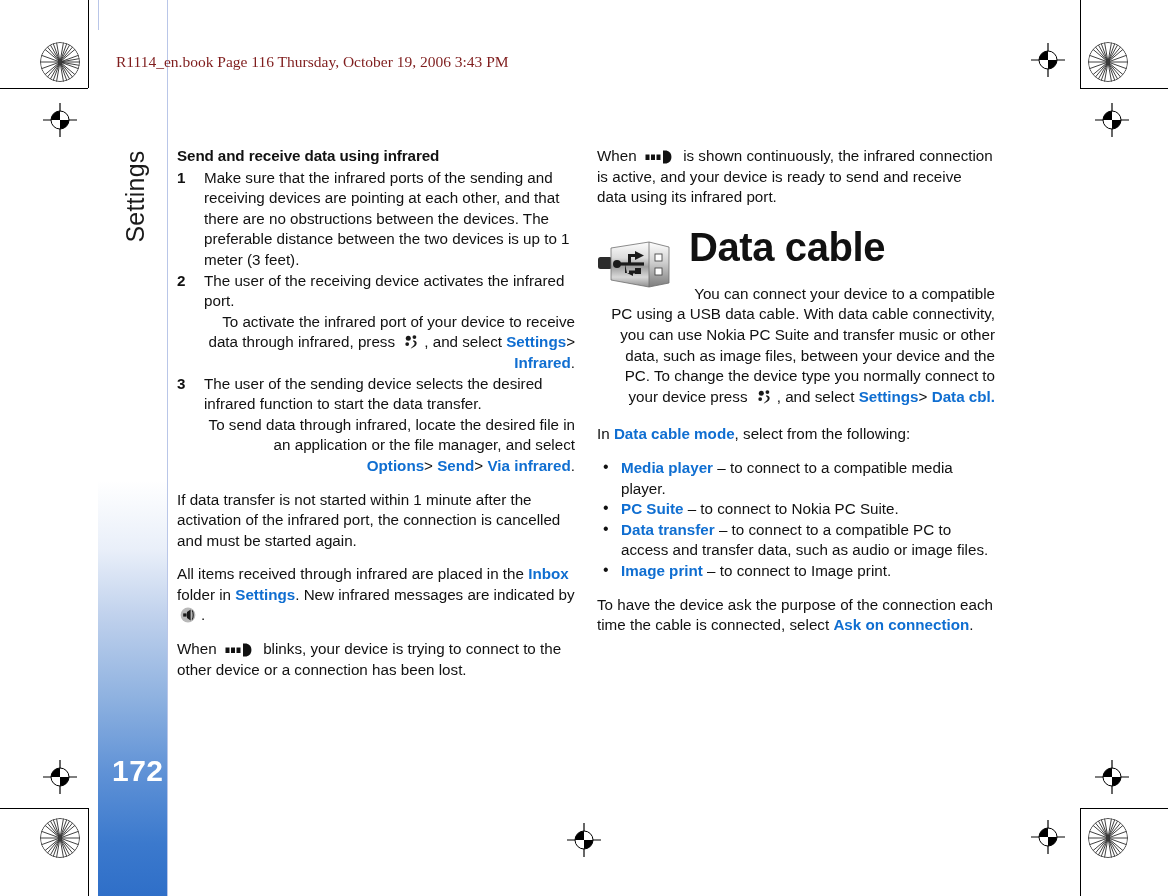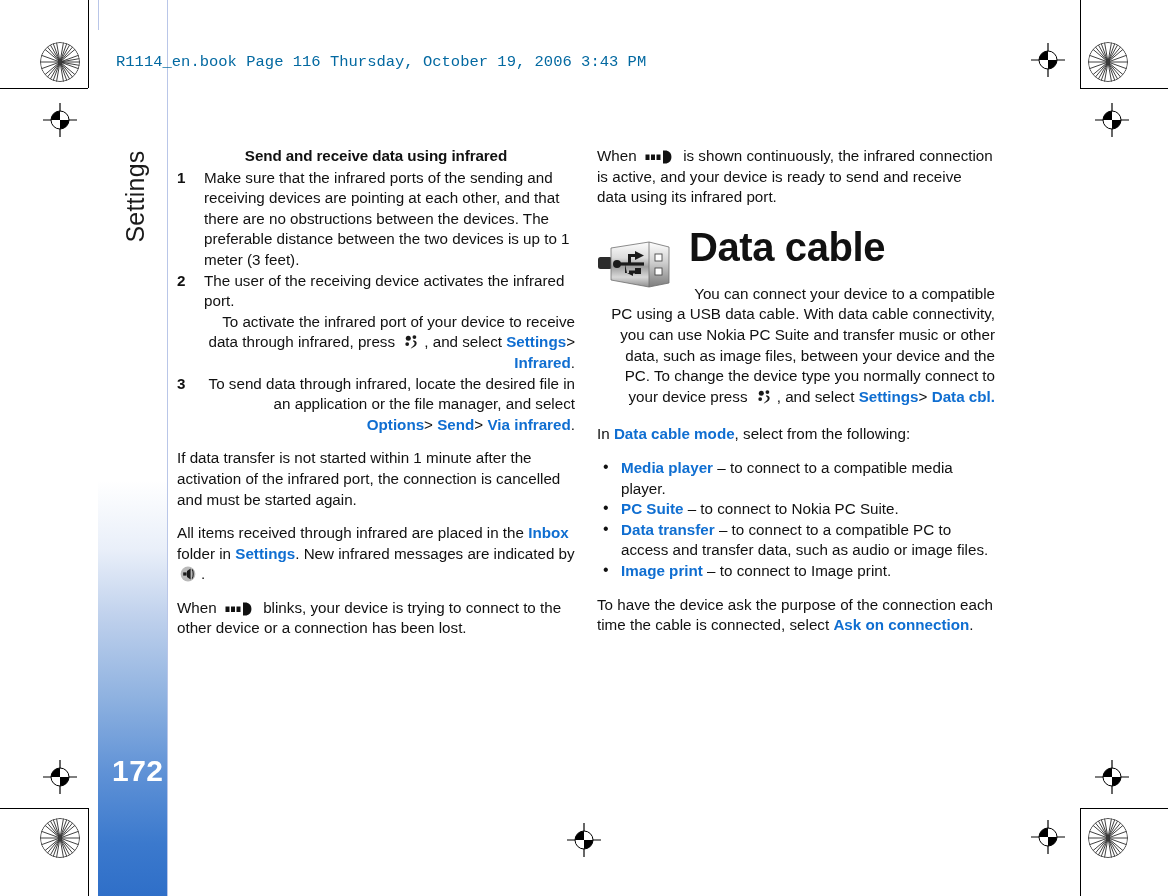--- a/index.html
+++ b/index.html
@@ -80,23 +80,23 @@
     font-weight: bold;
     color: #ffffff;
     letter-spacing: 0.5px;
   }
 
   
   #bookheader {
     position: absolute;
     left: 116px;
     top: 53px;
-    font-family: Liberation Mono, monospace;
+    font-family: Liberation Serif, serif;
     font-size: 15.5px;
-    color: #0369a1;
+    color: #7f1d1d;
     white-space: nowrap;
   }
 
   
   .column {
     position: absolute;
     top: 146px;
     width: 398px;
     font-size: 15.2px;
     line-height: 20.6px;
@@ -107,21 +107,20 @@
   #col-right { left: 597px; }
 
   p { margin: 0 0 13px 0; }
   p.tight { margin-bottom: 0; }
 
   .h4 {
     font-weight: bold;
     font-size: 15.2px;
     margin: 0 0 1px 0;
     letter-spacing: -0.1px;
-    text-align: center;
   }
 
   
   .step {
     position: relative;
     padding-left: 27px;
     margin: 0;
   }
   .step > .num {
     position: absolute;
@@ -481,20 +480,21 @@
         <circle cx="3.2" cy="10.1" r="1.9" fill="#1a1a1a"></circle>
         <path d="M9.2 6.2 c3.6 0.2 4.3 3.3 2.6 5.2 c-1.4 1.6 -3.6 2.2 -5.2 3.3 c1.0 -1.9 3.0 -2.7 3.8 -4.2 c0.6 -1.2 0.0 -2.6 -1.2 -2.9 z" fill="#1a1a1a"></path>
       </svg>
     </span><span>, and select</span>
     <span class="ui">Settings</span><span class="gt">&gt;</span>
     <span class="ui">Infrared</span><span>.</span>
   </div>
 
   <div class="step">
     <span class="num">3</span>
+    <span>The user of the sending device selects the desired infrared function to start the data transfer.</span>
   </div>
   <div class="substep" style="margin-bottom:13px;">
     <span>To send data through infrared, locate the desired file in an application or the file manager, and select</span>
     <span class="ui">Options</span><span class="gt">&gt;</span>
     <span class="ui">Send</span><span class="gt">&gt;</span>
     <span class="ui">Via infrared</span><span>.</span>
   </div>
 
   <p>If data transfer is not started within 1 minute after the activation of the infrared port, the connection is cancelled and must be started again.</p>
 

